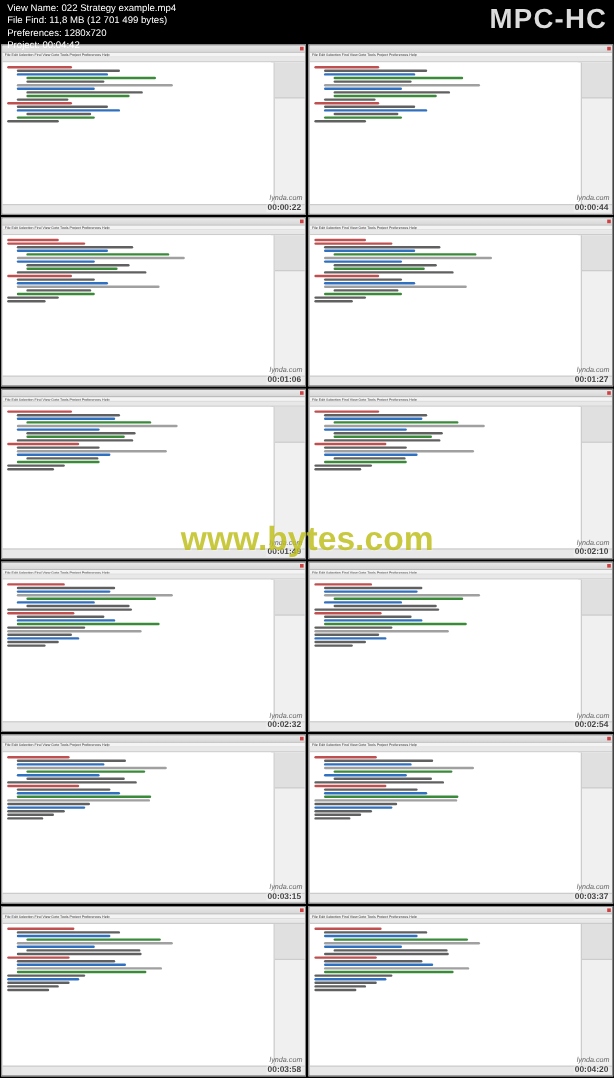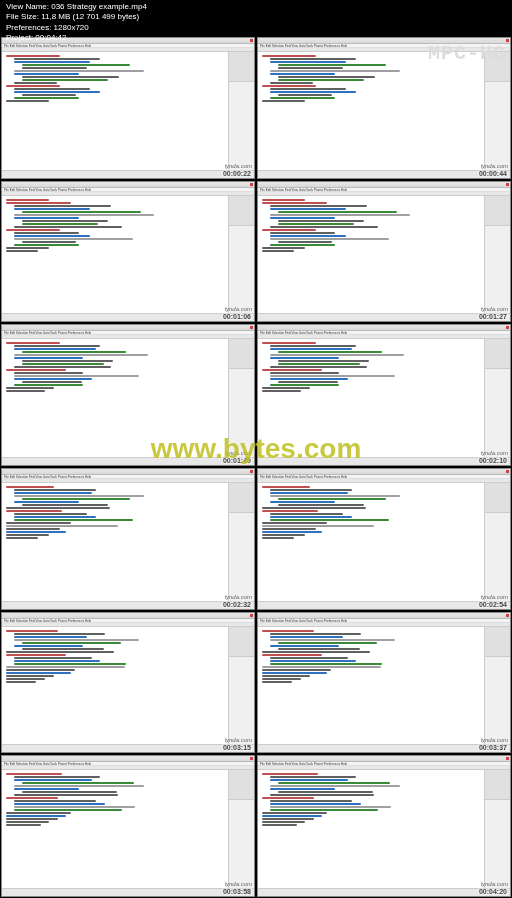--- a/index.html
+++ b/index.html
@@ -22,26 +22,25 @@
   justify-content: space-between;
   align-items: flex-start;
   padding: 2px 6px;
   z-index: 10;
 }
 .header-info {
   font-size: 8px;
   line-height: 1.3;
 }
 .header-logo {
-  font-size: 20px;
+  font-size: 23px;
   font-weight: bold;
   color: #dcdcdc;
   letter-spacing: 1px;
-  font-family: Liberation Mono, monospace;
-  margin-top: 40px;
+  font-family: Liberation Sans, sans-serif;
 }
 .grid {
   position: absolute;
   top: 36px;
   left: 0;
   right: 0;
   bottom: 0;
   display: grid;
   grid-template-columns: 1fr 1fr;
   grid-template-rows: repeat(6, 1fr);
@@ -157,22 +156,22 @@
   z-index: 5;
   pointer-events: none;
   text-shadow: 1px 1px 0 rgba(255,255,255,0.3);
 }
 </style>
 </head>
 <body>
 
 <div class="header">
   <div class="header-info">
-    <div><span>View Name:</span> <span>036 Strategy example.mp4</span></div>
-    <div><span>File Size:</span> <span>11,8 MB (12 701 499 bytes)</span></div>
+    <div><span>View Name:</span> <span>022 Strategy example.mp4</span></div>
+    <div><span>File Find:</span> <span>11,8 MB (12 701 499 bytes)</span></div>
     <div><span>Preferences:</span> <span>1280x720</span></div>
     <div><span>Project:</span> <span>00:04:42</span></div>
   </div>
   <div class="header-logo">MPC-HC</div>
 </div>
 
 <div class="watermark">www.bytes.com</div>
 
 <div class="grid" id="grid">
     <div class="thumb">

